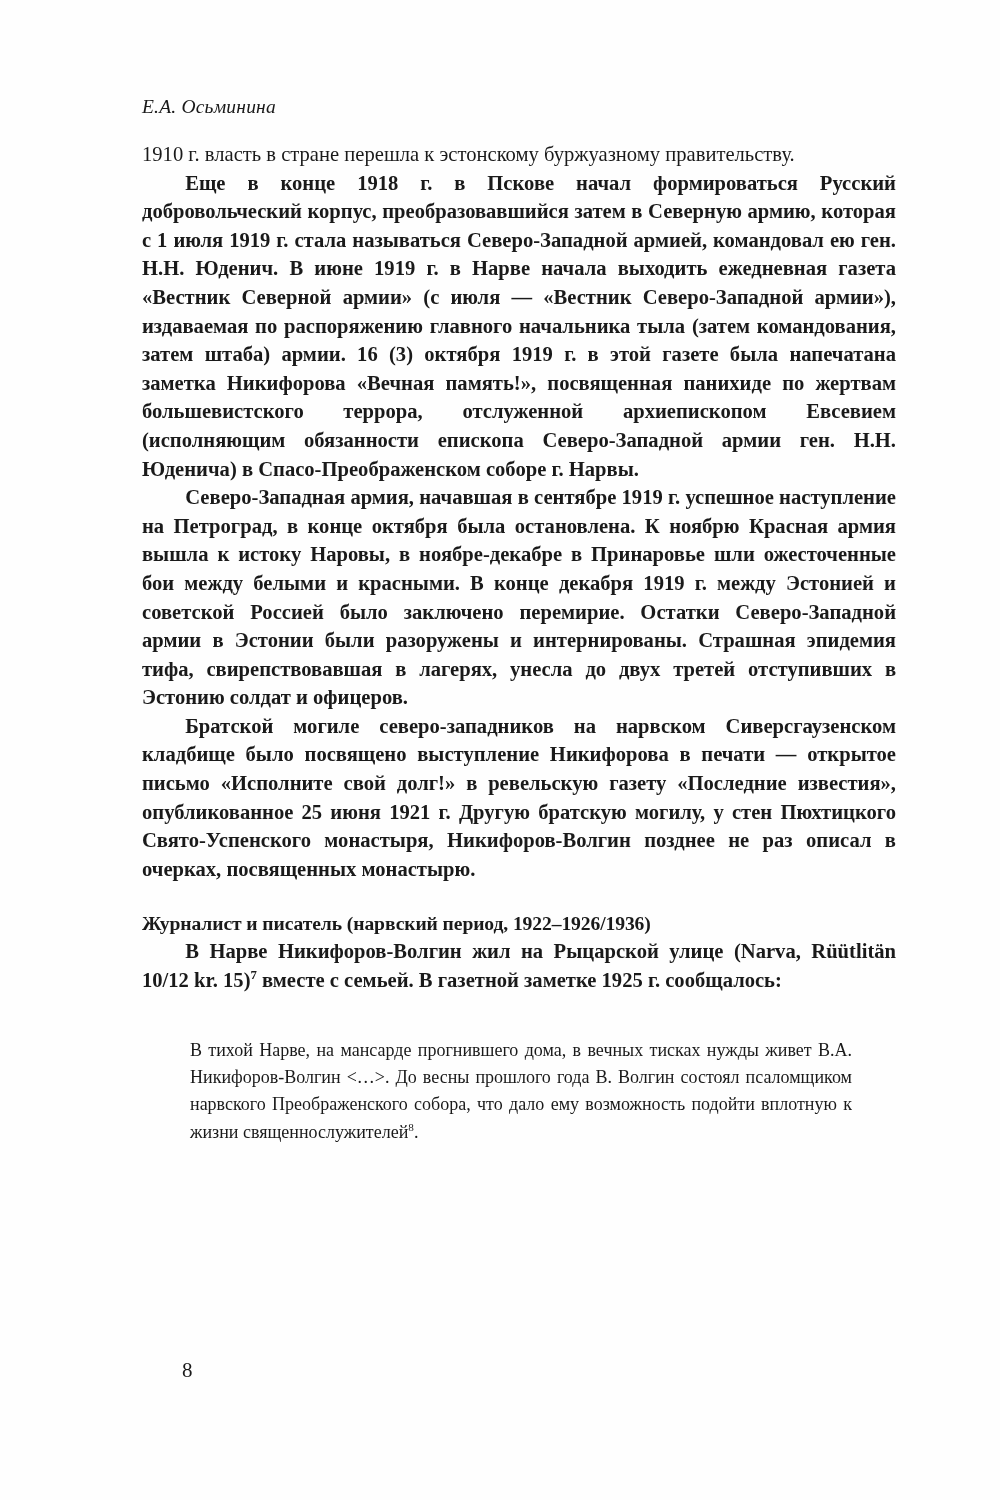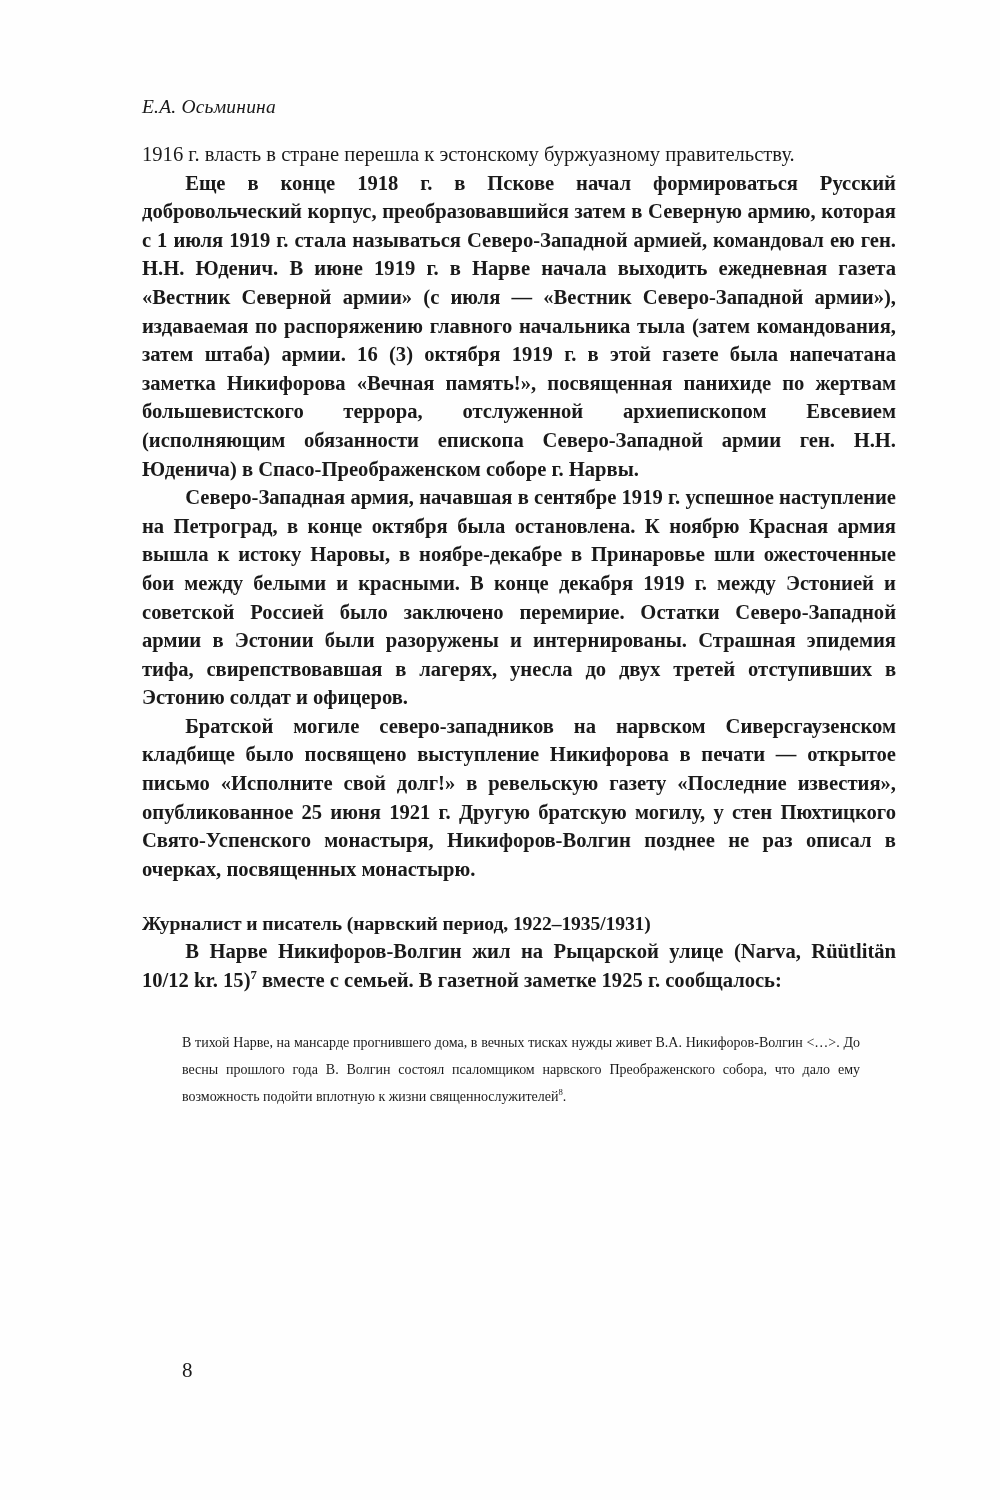--- a/index.html
+++ b/index.html
@@ -69,23 +69,23 @@
   }
 
   
   blockquote.quote-block {
     margin: 0;
     padding-top: 34px;
     padding-left: 40px;
     padding-right: 36px;
   }
   blockquote.quote-block p {
-    margin: 0;
+    margin: 8px;
     text-align: justify;
-    font-size: 14px;
+    font-size: 18px;
     line-height: 27.4px;
     text-indent: 0;
   }
 
   sup {
     font-size: 0.62em;
     vertical-align: super;
     line-height: 0;
   }
 
@@ -100,29 +100,29 @@
 </style>
 </head>
 <body>
 
 <div class="page">
 
   <div class="running-head">Е.А. Осьминина</div>
 
   <div class="text-column">
 
-    <p class="body-par">1916 г. власть в стране перешла к эстонскому буржуазному правительству.</p>
+    <p class="body-par">1910 г. власть в стране перешла к эстонскому буржуазному правительству.</p>
 
     <p class="body-par indent">Еще в конце 1918 г. в Пскове начал формироваться Русский добровольческий корпус, преобразовавшийся затем в Северную армию, которая с 1 июля 1919 г. стала называться Северо-Западной армией, командовал ею ген. Н.Н. Юденич. В июне 1919 г. в Нарве начала выходить ежедневная газета «Вестник Северной армии» (с июля — «Вестник Северо-Западной армии»), издаваемая по распоряжению главного начальника тыла (затем командования, затем штаба) армии. 16 (3) октября 1919 г. в этой газете была напечатана заметка Никифорова «Вечная память!», посвященная панихиде по жертвам большевистского террора, отслуженной архиепископом Евсевием (исполняющим обязанности епископа Северо-Западной армии ген. Н.Н. Юденича) в Спасо-Преображенском соборе г. Нарвы.</p>
 
     <p class="body-par indent">Северо-Западная армия, начавшая в сентябре 1919 г. успешное наступление на Петроград, в конце октября была остановлена. К ноябрю Красная армия вышла к истоку Наровы, в ноябре-декабре в Принаровье шли ожесточенные бои между белыми и красными. В конце декабря 1919 г. между Эстонией и советской Россией было заключено перемирие. Остатки Северо-Западной армии в Эстонии были разоружены и интернированы. Страшная эпидемия тифа, свирепствовавшая в лагерях, унесла до двух третей отступивших в Эстонию солдат и офицеров.</p>
 
     <p class="body-par indent">Братской могиле северо-западников на нарвском Сиверсгаузенском кладбище было посвящено выступление Никифорова в печати — открытое письмо «Исполните свой долг!» в ревельскую газету «Последние известия», опубликованное 25 июня 1921 г. Другую братскую могилу, у стен Пюхтицкого Свято-Успенского монастыря, Никифоров-Волгин позднее не раз описал в очерках, посвященных монастырю.</p>
 
-    <h2 class="section-heading">Журналист и писатель (нарвский период, 1922–1935/1931)</h2>
+    <h2 class="section-heading">Журналист и писатель (нарвский период, 1922–1926/1936)</h2>
 
     <p class="body-par indent"><span>В Нарве Никифоров-Волгин жил на Рыцарской улице (Narva, Rüütlitän 10/12 kr. 15)</span><sup>7</sup><span> вместе с семьей. В газетной заметке 1925 г. сообщалось:</span></p>
 
     <blockquote class="quote-block">
       <p><span>В тихой Нарве, на мансарде прогнившего дома, в вечных тисках нужды живет В.А. Никифоров-Волгин &lt;…&gt;. До весны прошлого года В. Волгин состоял псаломщиком нарвского Преображенского собора, что дало ему возможность подойти вплотную к жизни священнослужителей</span><sup>8</sup><span>.</span></p>
     </blockquote>
 
   </div>
 
   <div class="folio">8</div>

